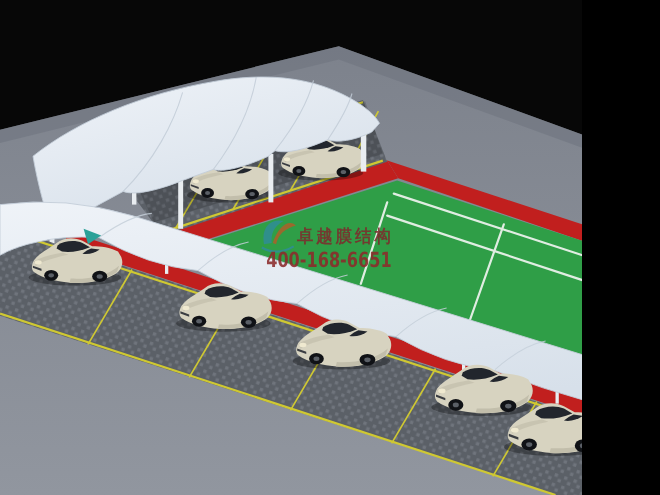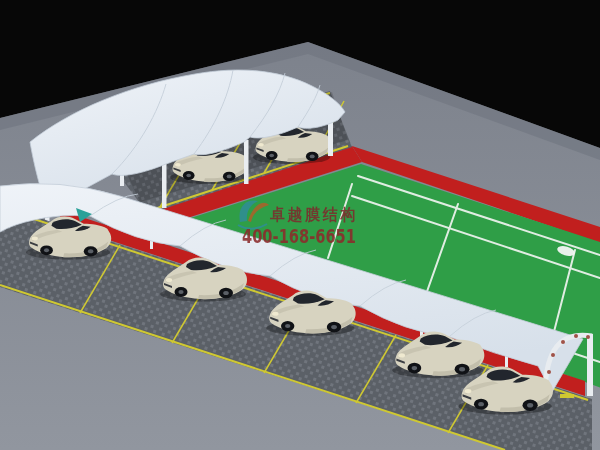--- a/index.html
+++ b/index.html
@@ -1,16 +1,16 @@
 <!DOCTYPE html>
 <html><head>
 <meta charset="utf-8">
 <style>
   html,body{margin:0;padding:0;background:#000;}
-  .stage{position:relative;width:600px;height:450px;overflow:hidden;background:#d946ef;
+  .stage{position:relative;width:529px;height:450px;overflow:hidden;background:#d946ef;
          font-family:"DejaVu Sans","Liberation Sans",sans-serif;}
   svg{display:block}
   .wm-brand{font-weight:bold;}
   .wm-phone{font-weight:bold;}
 </style>
 </head>
 <body>
 
 <div class="stage">
 <svg width="600" height="450" viewBox="0 0 600 450">

